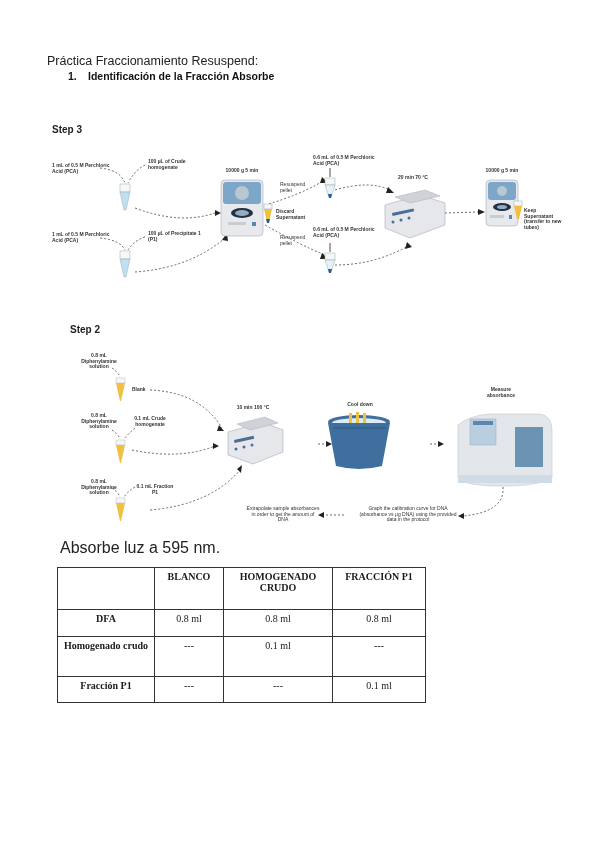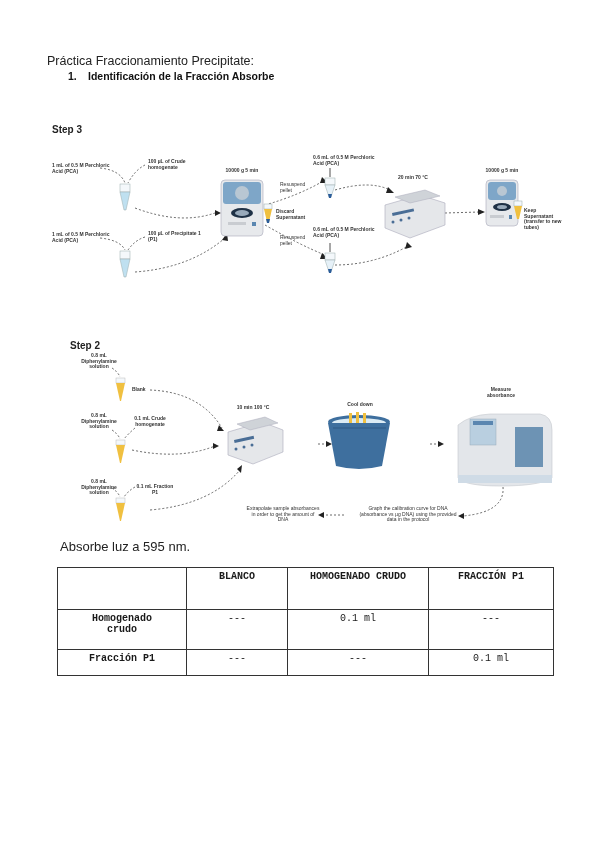--- a/index.html
+++ b/index.html
@@ -5,31 +5,31 @@
   html,body{margin:0;padding:0;background:#ffffff;}
   body{width:600px;height:848px;position:relative;overflow:hidden;font-family:"Liberation Sans",sans-serif;color:#1a1a1a;}
   .abs{position:absolute;}
   .doc-title{left:47px;top:54px;font-size:12.5px;font-family:"Liberation Sans",sans-serif;color:#222;}
   .section-heading{left:68px;top:70px;font-size:10.5px;font-weight:bold;font-family:"Liberation Sans",sans-serif;color:#111;}
   .section-heading .num{display:inline-block;width:20px;}
   .step-label{font-size:10px;font-weight:bold;color:#222;}
   .tiny{font-size:5px;line-height:5.5px;color:#333;font-family:"Liberation Sans",sans-serif;}
   .tiny.bold{font-weight:bold;}
   .tiny.center{text-align:center;}
-  .absorb{left:60px;top:539px;font-size:13px;color:#222;}
+  .absorb{left:60px;top:539px;font-size:16px;color:#222;}
   table.vol{position:absolute;left:57px;top:567px;border-collapse:collapse;font-size:10px;}
-  table.vol td{border:1.2px solid #333;text-align:center;vertical-align:top;padding:3px 20px;font-family:Liberation Mono, monospace;}
+  table.vol td{border:1.2px solid #333;text-align:center;vertical-align:top;padding:3px 4px;font-family:Liberation Serif, serif;}
   table.vol td.hdr{font-weight:bold;}
   table.vol td.rowh{font-weight:bold;}
   svg{position:absolute;left:0;top:0;}
 </style>
 </head>
 <body>
 
-<div class="abs doc-title">Práctica Fraccionamiento Precipitate:</div>
+<div class="abs doc-title">Práctica Fraccionamiento Resuspend:</div>
 <div class="abs section-heading">
   <span class="num">1.</span><span>Identificación de la Fracción Absorbe</span>
 </div>
 
 <div>
   <div class="abs step-label" style="left:52px;top:124px;">Step 3</div>
 
   <svg width="600" height="848">
 
     <g fill="none" stroke="#444" stroke-width="0.8" stroke-dasharray="2,2">
@@ -126,21 +126,21 @@
   <div class="abs tiny" style="left:280px;top:182px;width:30px;">Resuspend pellet</div>
   <div class="abs tiny" style="left:280px;top:235px;width:30px;">Resuspend pellet</div>
   <div class="abs tiny bold" style="left:313px;top:155px;width:70px;">0.6 mL of 0.5 M Perchloric Acid (PCA)</div>
   <div class="abs tiny bold" style="left:313px;top:227px;width:70px;">0.6 mL of 0.5 M Perchloric Acid (PCA)</div>
   <div class="abs tiny bold center" style="left:396px;top:175px;width:34px;">20 min 70 °C</div>
   <div class="abs tiny bold center" style="left:484px;top:168px;width:36px;">10000 g 5 min</div>
   <div class="abs tiny bold" style="left:524px;top:208px;width:40px;">Keep Supernatant (transfer to new tubes)</div>
 </div>
 
 <div>
-  <div class="abs step-label" style="left:70px;top:324px;margin-top:16px;">Step 2</div>
+  <div class="abs step-label" style="left:70px;top:324px;">Step 2</div>
 
   <svg width="600" height="848">
     <g fill="none" stroke="#444" stroke-width="0.8" stroke-dasharray="2,2">
       <path d="M112 368 Q118 372 120 377"></path>
       <path d="M150 390 Q200 392 222 428"></path>
       <path d="M112 430 Q118 434 120 439"></path>
       <path d="M135 428 Q128 434 124 439"></path>
       <path d="M132 450 Q180 460 215 446"></path>
       <path d="M112 488 Q118 492 120 497"></path>
       <path d="M135 487 Q128 491 124 497"></path>
@@ -218,20 +218,26 @@
 
 <table class="vol">
   <tbody>
       <tr>
     <td class="hdr" style="width:88px;height:35px;"></td>
     <td class="hdr" style="width:60px;">BLANCO</td>
     <td class="hdr" style="width:100px;">HOMOGENADO CRUDO</td>
     <td class="hdr" style="width:84px;">FRACCIÓN P1</td>
   </tr>
   <tr>
+    <td class="rowh" style="height:20px;">DFA</td>
+    <td>0.8 ml</td>
+    <td>0.8 ml</td>
+    <td>0.8 ml</td>
+  </tr>
+  <tr>
     <td class="rowh" style="height:33px;">Homogenado crudo</td>
     <td>---</td>
     <td>0.1 ml</td>
     <td>---</td>
   </tr>
   <tr>
     <td class="rowh" style="height:19px;">Fracción P1</td>
     <td>---</td>
     <td>---</td>
     <td>0.1 ml</td>

